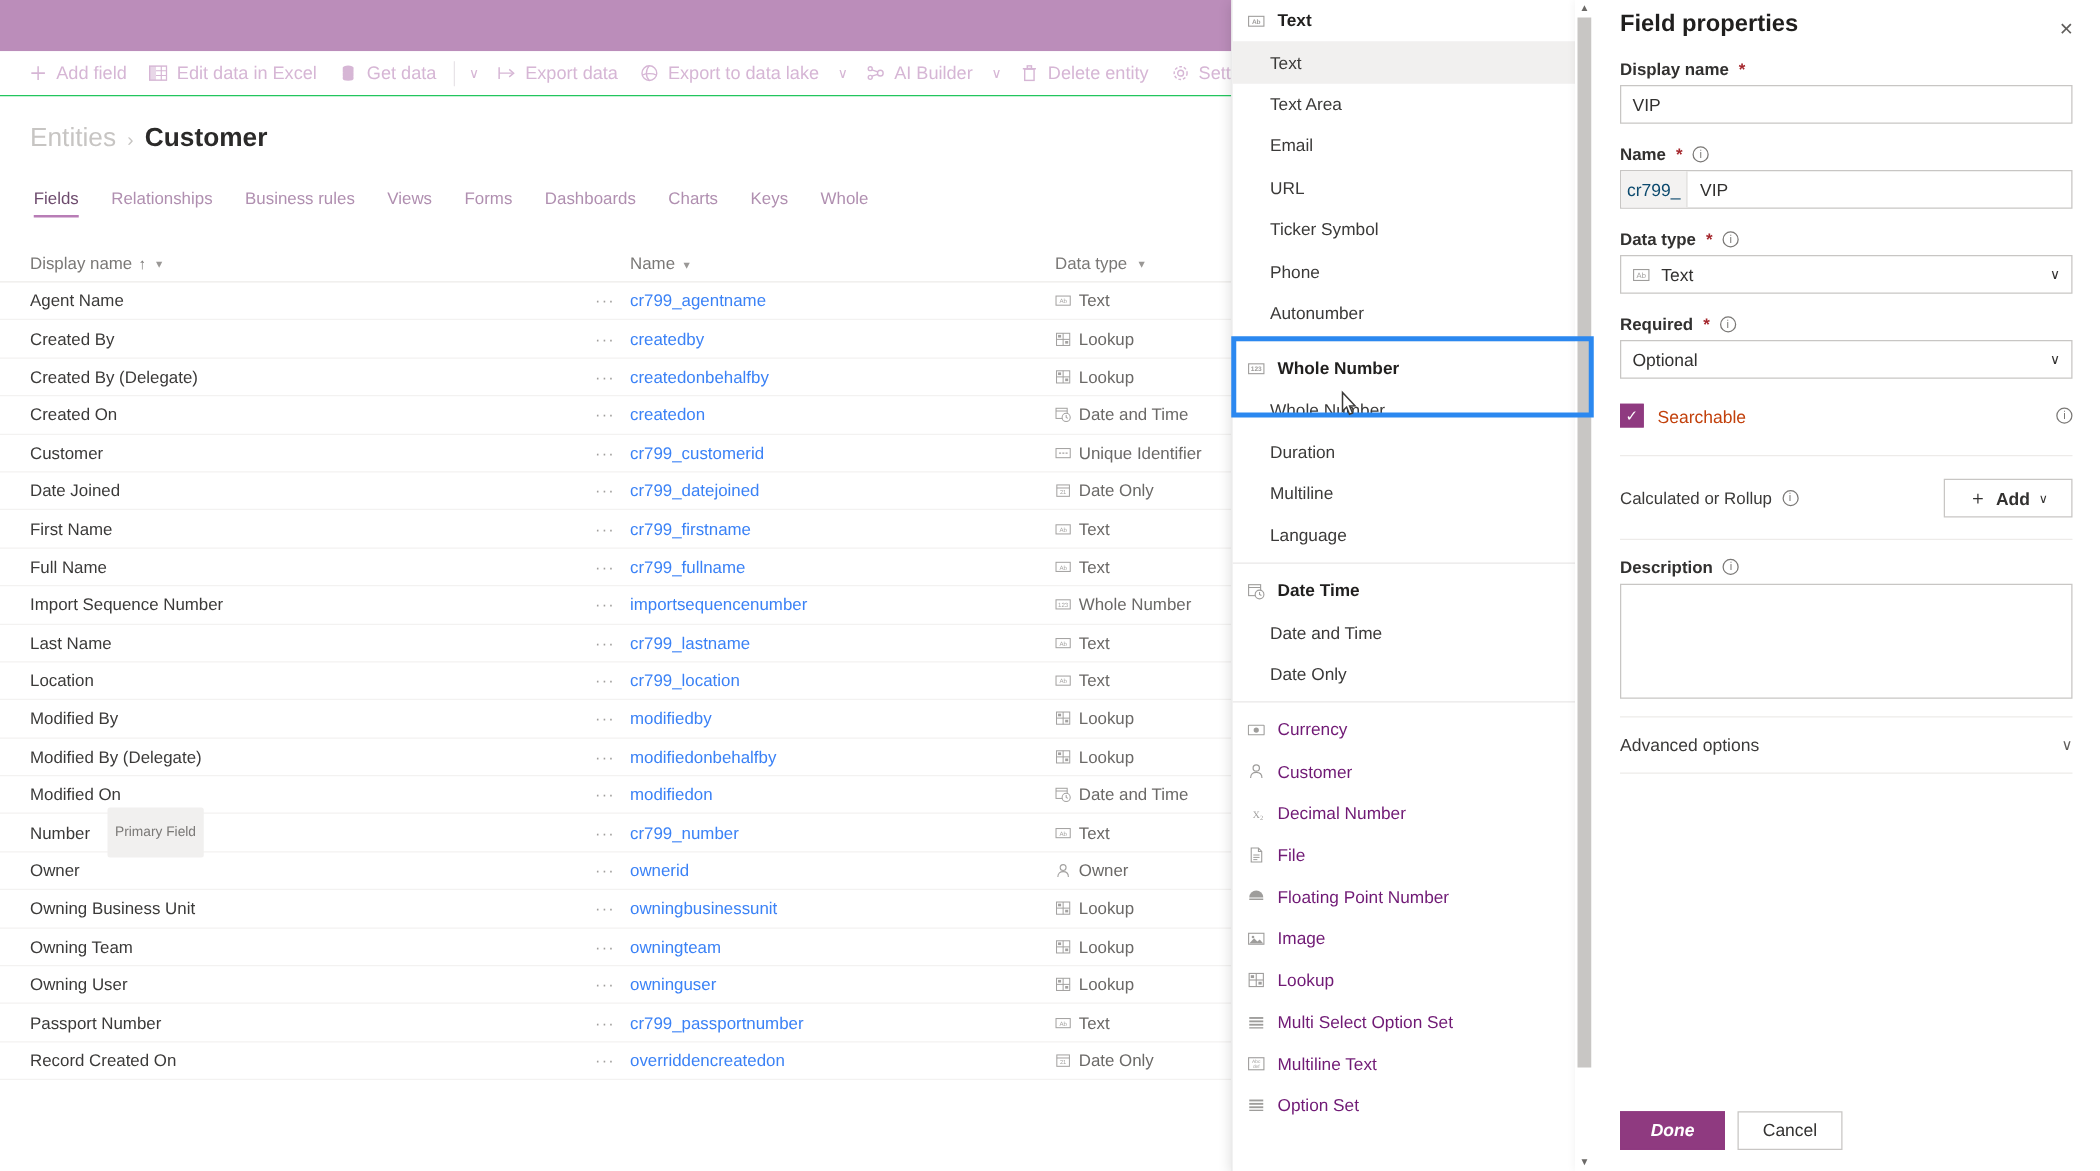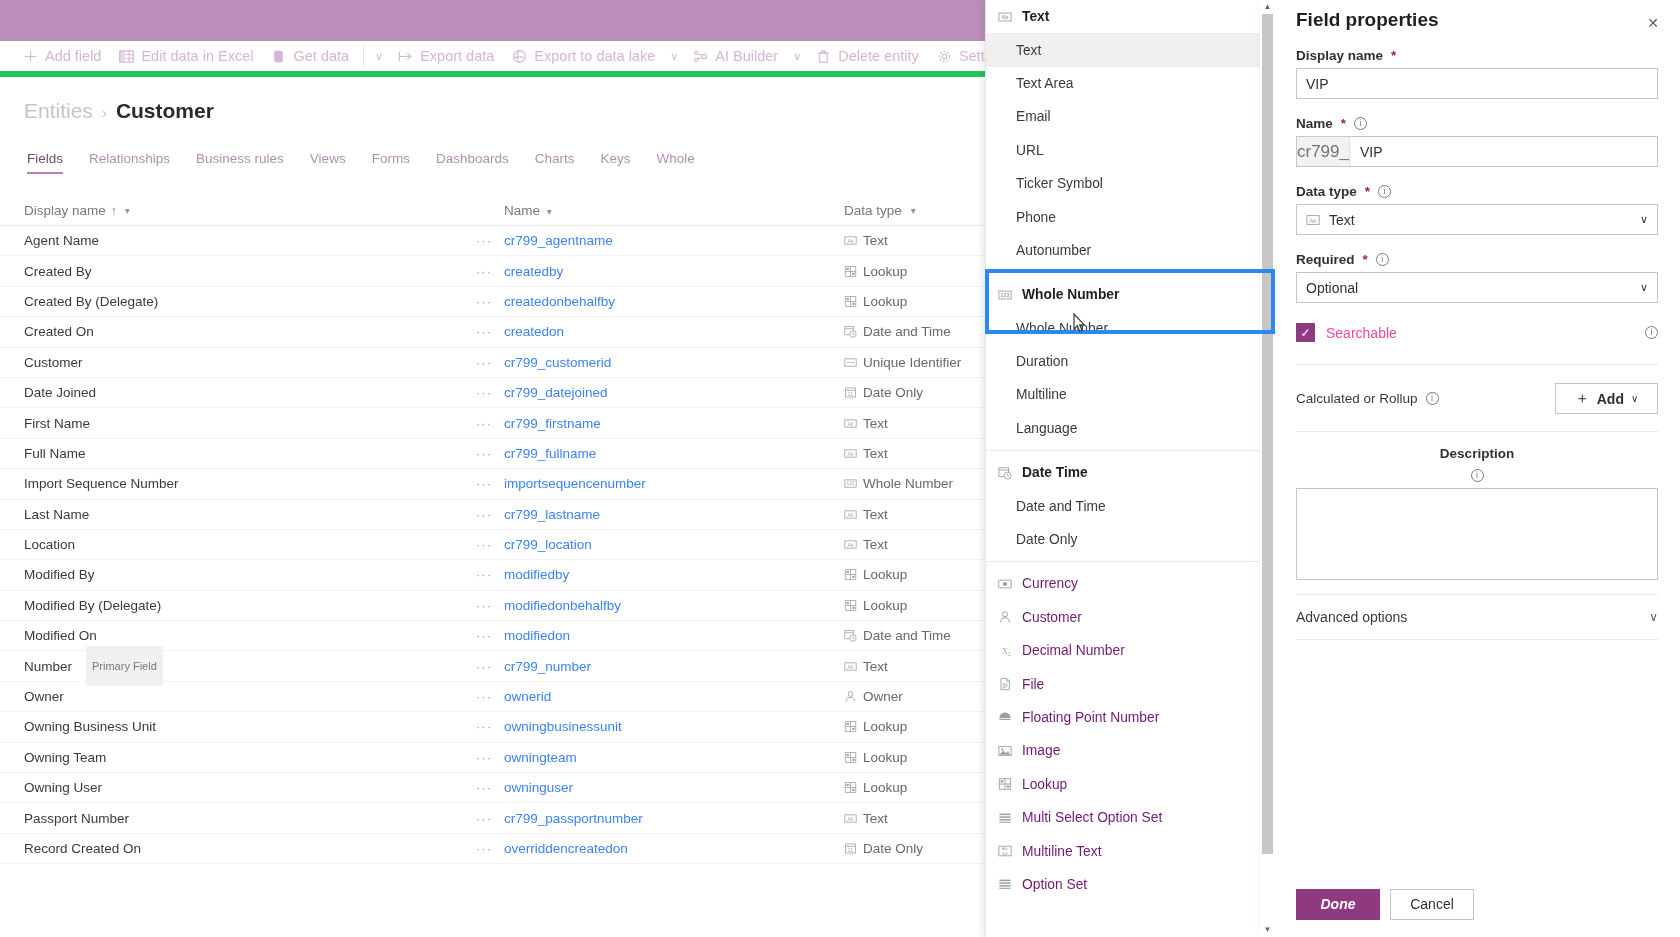--- a/index.html
+++ b/index.html
@@ -22,21 +22,21 @@
   }
   .app-header {
     height: 41px;
     background: #bb8dba;
   }
   .command-bar {
     height: 36px;
     display: flex; align-items: center;
     padding-left: 14px;
     gap: 0px;
-    border-bottom: 6px solid #22c55e;
+    border-bottom: 1px solid #22c55e;
     background: #fff;
   }
   .cmd {
     display: flex; align-items: center;
     gap: 7px;
     height: 36px;
     padding: 0 9px;
     font-size: 14.5px;
     color: #d6b6d5;
     white-space: nowrap;
@@ -243,39 +243,39 @@
     height: 31px; width: 100%;
     border: 1px solid #c8c6c4; background: #fff;
     display: flex; align-items: center;
     padding: 0 9px;
     font-size: 14px; color: #323130;
   }
   .name-row { display:flex; height:31px; border:1px solid #c8c6c4; }
   .name-prefix {
     width: 53px; background:#f3f2f1; border-right:1px solid #e1dfdd;
     display:flex; align-items:center; justify-content:center;
-    font-size: 17px; color:#737373;text-align:center;
+    font-size: 14px; color:#0c4a6e;text-align:center;
   }
   .name-val { flex:1; display:flex; align-items:center; padding:0 10px; font-size:14px; color:#323130; }
   .selectbox {
     height: 31px; width: 100%;
     border: 1px solid #c8c6c4; background: #fff;
     display: flex; align-items: center; justify-content: space-between;
     padding: 0 9px;
     font-size: 14px; color: #323130;
   }
   .selectbox .left { display:flex; align-items:center; gap:9px; }
   .sel-chev { font-size: 11px; color: #323130; }
   .check-row { display:flex; align-items:center; gap:11px; margin-top:20px; position:relative; }
   .checkbox {
     width: 19px; height: 19px; background: #8f3a80; border:1px solid #8f3a80;
     display:flex; align-items:center; justify-content:center;
     color:#fff; font-size:12px;
   }
-  .check-lbl { font-size: 14px; color: #ec4899; }
+  .check-lbl { font-size: 14px; color: #c2410c; }
   .check-info { position:absolute; right: 0; }
   .hr { height:1px; background:#edebe9; margin-top: 22px; }
   .calc-row {
     display:flex; align-items:center; justify-content:space-between;
     margin-top: 18px;
   }
   .calc-label { font-size: 13.5px; color: #3b3a39; display:flex; align-items:center; gap:8px; }
   .add-btn {
     width: 103px; height: 31px;
     border: 1px solid #c8c6c4; background:#fff;
@@ -1096,21 +1096,21 @@
         </span>
         <span class="add-btn">
           <span class="plus">＋</span>
           <span>Add</span>
           <span class="chev">∨</span>
         </span>
       </div>
 
       <div class="hr" style="margin-top:17px;"></div>
 
-      <div class="fld-label" style="margin-top:14px;flex-direction:column;">
+      <div class="fld-label" style="margin-top:14px;">
         <span>Description</span>
         <span class="info-i">i</span>
       </div>
       <div class="desc-box">
         <span></span>
       </div>
 
       <div class="adv-row">
         <span>Advanced options</span>
         <span class="adv-chev">∨</span>

